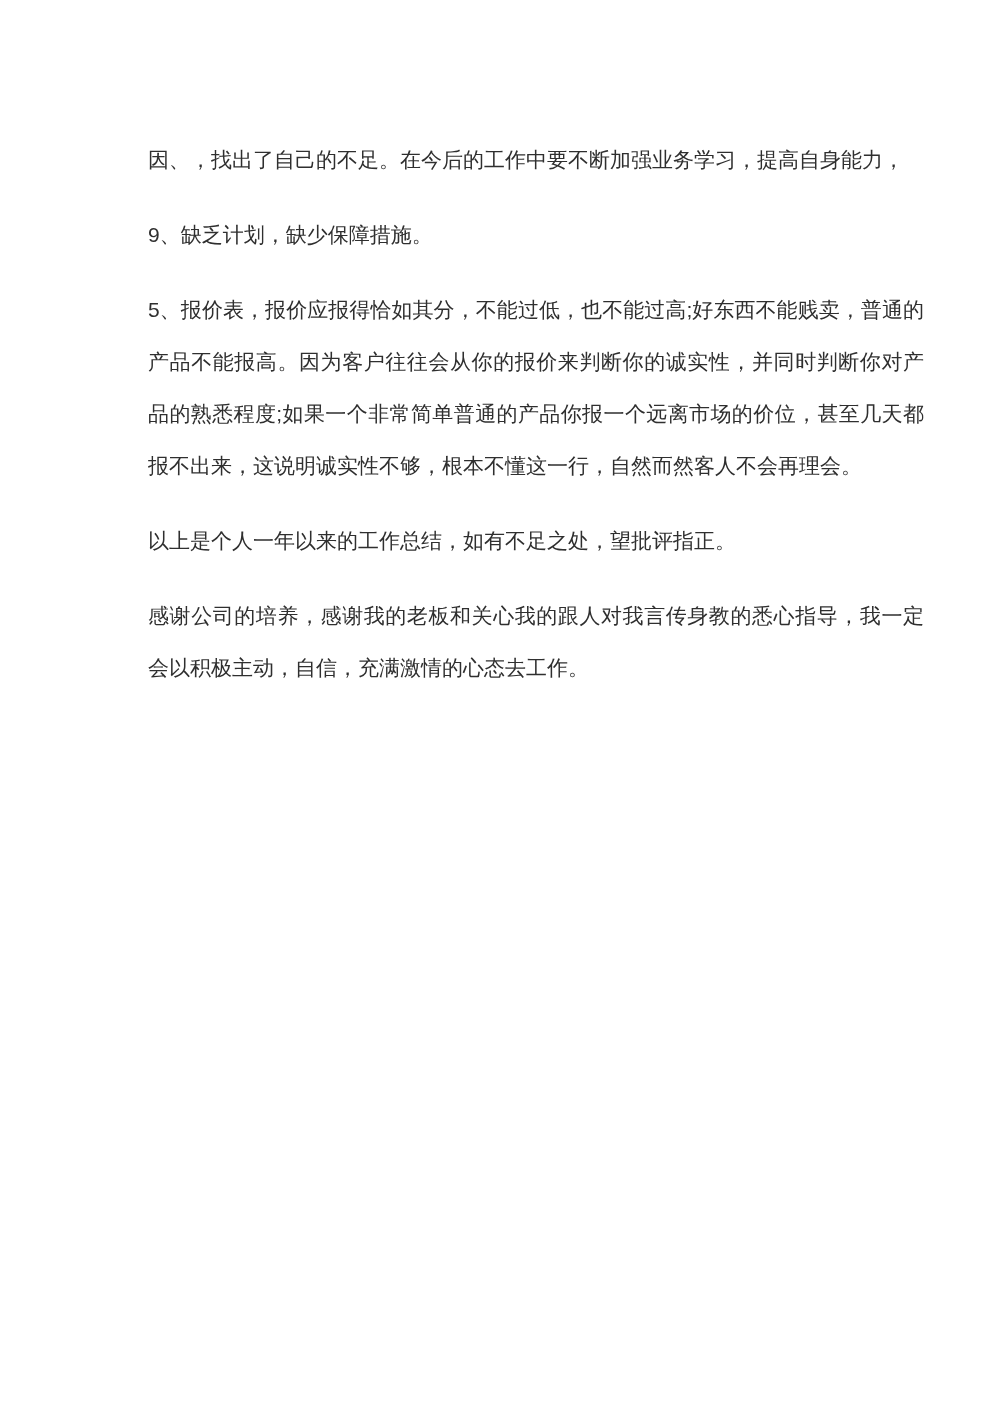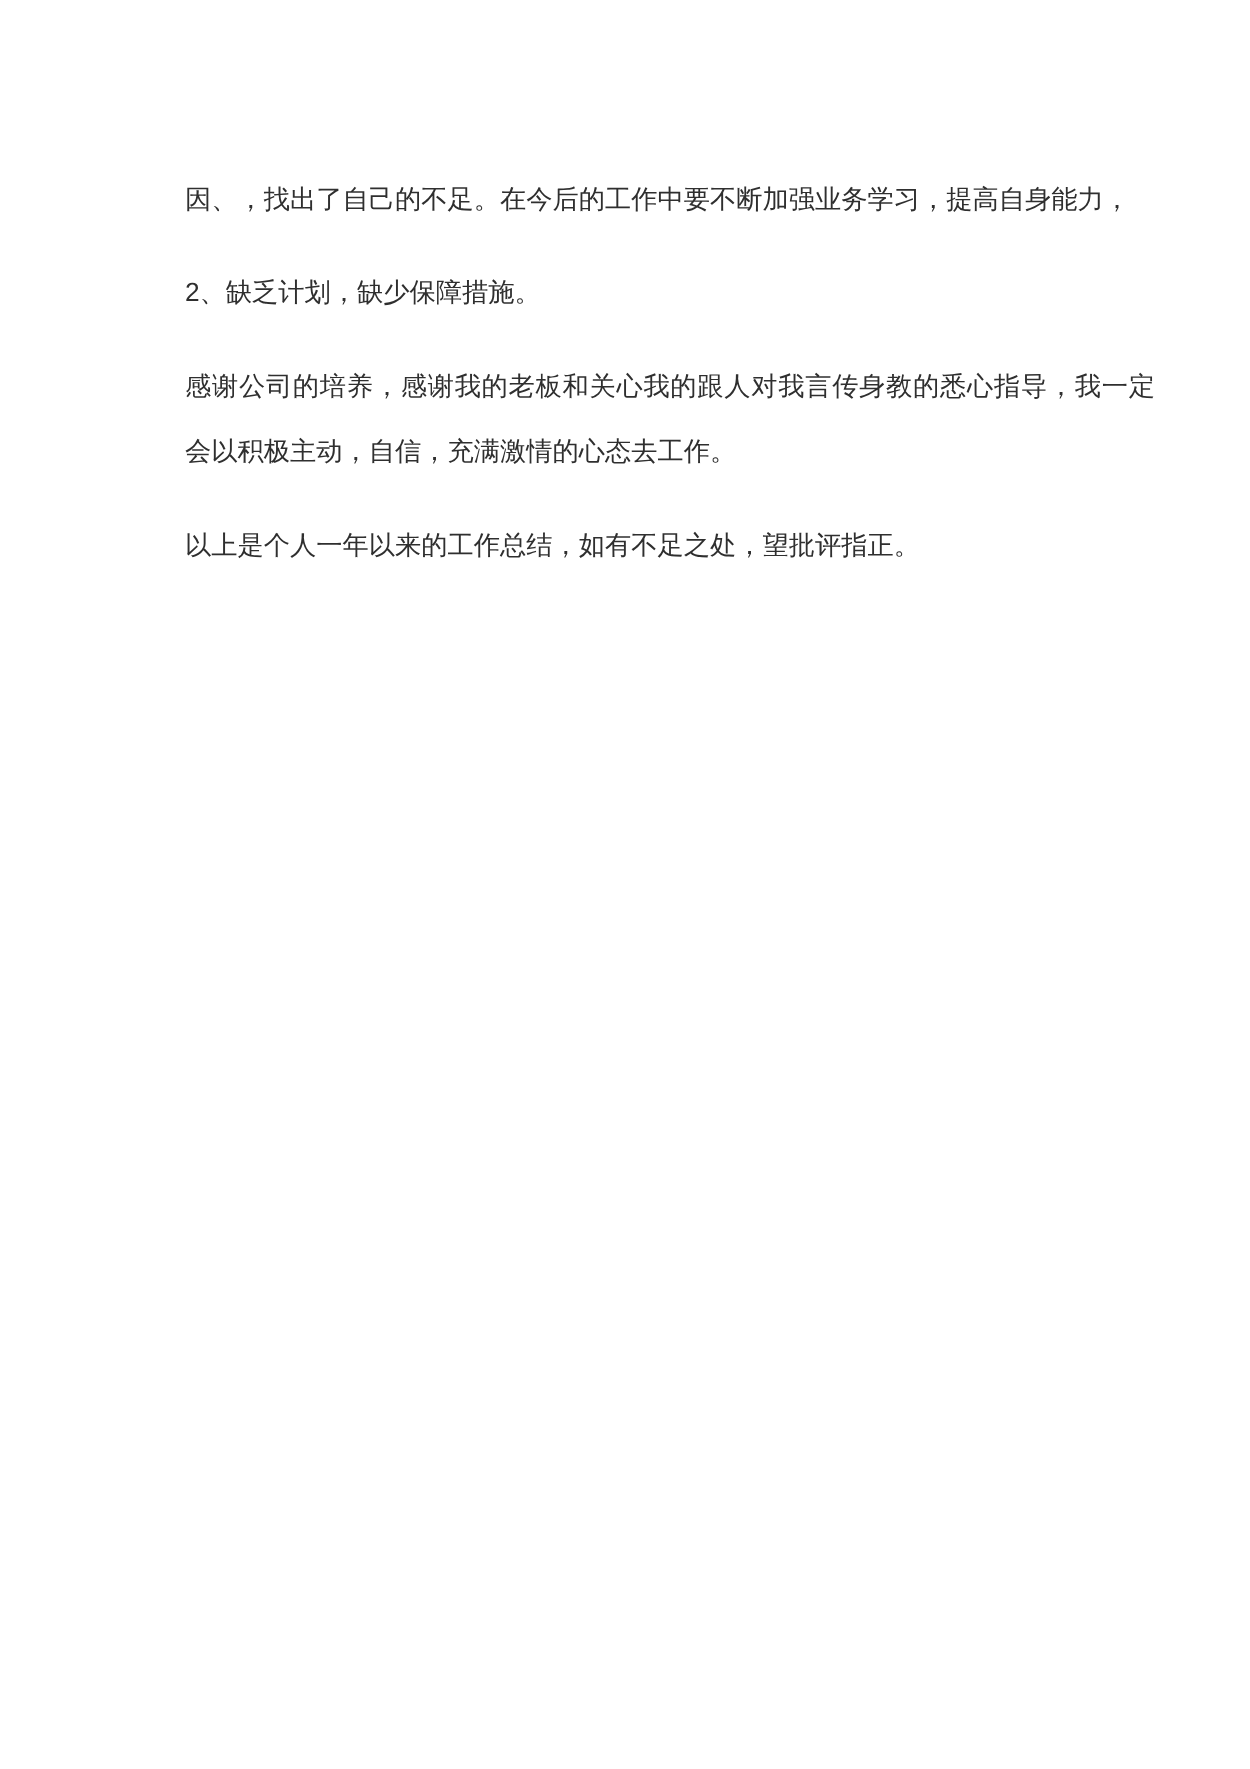--- a/index.html
+++ b/index.html
@@ -31,17 +31,18 @@
     letter-spacing: 0;
     font-weight: 400;
   }
 </style>
 </head>
 <body>
 
 <div class="page">
   <div class="content">
     <p>因、，找出了自己的不足。在今后的工作中要不断加强业务学习，提高自身能力，</p>
-    <p>2、缺乏计划，缺少保障措施。</p>
+    <p>9、缺乏计划，缺少保障措施。</p>
+    <p>5、报价表，报价应报得恰如其分，不能过低，也不能过高;好东西不能贱卖，普通的产品不能报高。因为客户往往会从你的报价来判断你的诚实性，并同时判断你对产品的熟悉程度;如果一个非常简单普通的产品你报一个远离市场的价位，甚至几天都报不出来，这说明诚实性不够，根本不懂这一行，自然而然客人不会再理会。</p>
+    <p>以上是个人一年以来的工作总结，如有不足之处，望批评指正。</p>
     <p>感谢公司的培养，感谢我的老板和关心我的跟人对我言传身教的悉心指导，我一定会以积极主动，自信，充满激情的心态去工作。</p>
-    <p>以上是个人一年以来的工作总结，如有不足之处，望批评指正。</p>
   </div>
 </div>
 
 </body></html>

